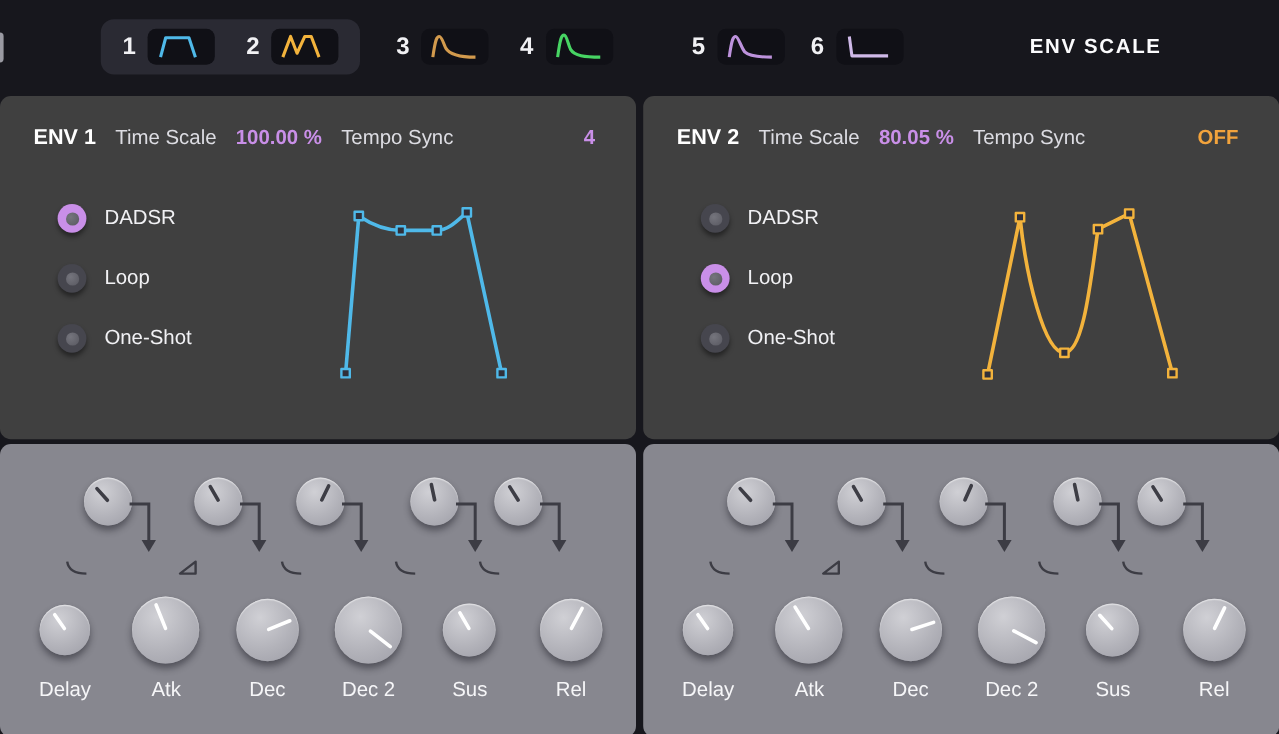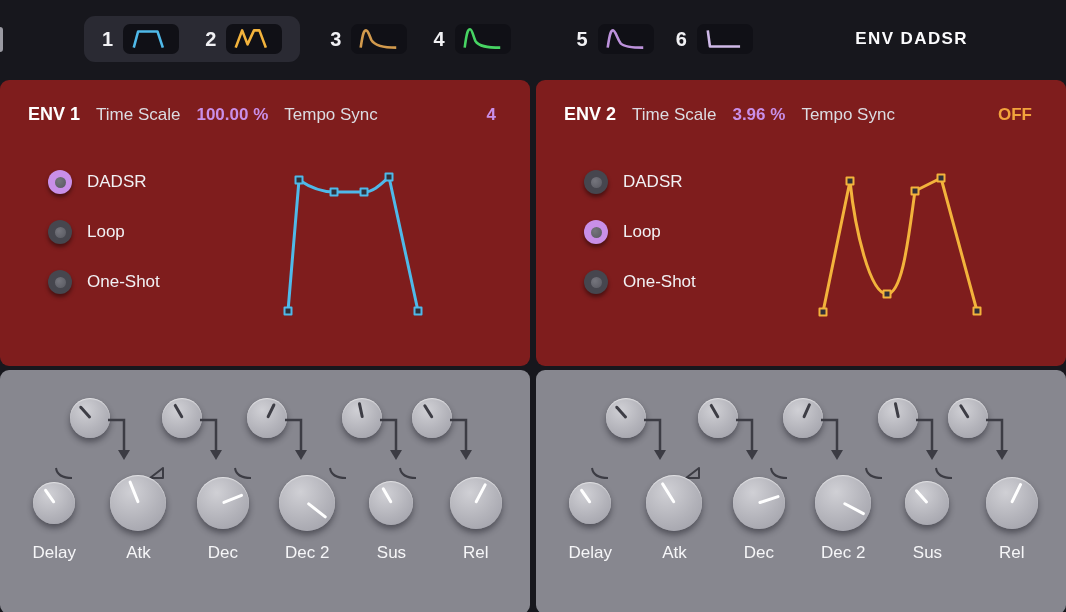--- a/index.html
+++ b/index.html
@@ -17,21 +17,21 @@
   .env-tab { display:flex; align-items:center; gap:10px; cursor:pointer; }
   .env-tab .num { font-size:20px; font-weight:700; color:#f1f1f4; }
   .thumb { width:56px; height:30px; background:#101016; border-radius:7px; display:flex; align-items:center; justify-content:center; }
   .tab3 { margin-left:30px; } .tab4 { margin-left:26px; }
   .tab5 { margin-left:66px; } .tab6 { margin-left:22px; }
   .env-scale { margin-left:auto; margin-right:98px; font-size:17px; font-weight:700; letter-spacing:1.4px; color:#fbfbfd; }
 
   
   .panels { display:flex; gap:6px; padding-top:2px; }
   .panel-col { width:530px; display:flex; flex-direction:column; }
-  .env-card { height:286px; background:#7f1d1d; border-radius:9px; position:relative; }
+  .env-card { height:286px; background:#404040; border-radius:9px; position:relative; }
   .knob-card { height:244px; background:#87878f; border-radius:9px; margin-top:4px; position:relative; }
 
   .panel-header { display:flex; align-items:baseline; gap:16px; padding:24px 34px 0 28px; }
   .panel-title { font-size:18px; font-weight:700; color:#ffffff; }
   .hdr-label { font-size:17px; font-weight:500; color:#dcdce2; cursor:default; }
   .hdr-value { font-size:17px; font-weight:700; cursor:ns-resize;text-align:center; }
   .hdr-value.last { margin-left:auto; }
 
   .env-body { display:flex; margin-top:32px; padding-left:28px;margin-left:20px; }
   .modes { width:176px; }
@@ -57,21 +57,21 @@
 
   .knob.small { width:40px; height:40px; position:absolute; top:28px; }
   .elbow { position:absolute; top:40px; }
   .glyph { position:absolute; top:96px; }
   .k1 { left:70px; }  .e1 { left:106px; } .g1 { left:54px; }
   .k2 { left:162px; } .e2 { left:198px; } .g2 { left:148px; }
   .k3 { left:247px; } .e3 { left:283px; } .g3 { left:233px; }
   .k4 { left:342px; } .e4 { left:378px; } .g4 { left:328px; }
   .k5 { left:412px; } .e5 { left:448px; } .g5 { left:398px; }
 
-  .bottom-row { position:absolute; left:0; right:0; top:102px; display:flex; padding:0 12px; }
+  .bottom-row { position:absolute; left:0; right:0; top:124px; display:flex; padding:0 12px; }
   .kcell { flex:1; display:flex; flex-direction:column; align-items:center; }
   .kwrap { height:62px; display:flex; align-items:center; justify-content:center; }
   .kb-delay { width:42px; height:42px; }
   .kb-atk   { width:56px; height:56px; }
   .kb-dec   { width:52px; height:52px; }
   .kb-dec2  { width:56px; height:56px; }
   .kb-sus   { width:44px; height:44px; }
   .kb-rel   { width:52px; height:52px; }
   .klabel { margin-top:9px; font-size:17px; font-weight:500; color:#f6f6f8; }
 </style>
@@ -138,21 +138,21 @@
     <span class="num">6</span>
     <span class="thumb">
       <svg width="54" height="28" viewBox="0 0 44 26">
         <g fill="none" stroke-width="2.4" stroke-linejoin="round" stroke="#cfb9e8">
           <path d="M6,5 L8,20 L36,20"></path>
         </g>
       </svg>
     </span>
   </div>
 
-  <div class="env-scale">ENV DADSR</div>
+  <div class="env-scale">ENV SCALE</div>
 </div>
 
 <div class="panels">
 
   <div class="panel-col">
     <div class="env-card">
       <div class="panel-header">
         <span class="panel-title">ENV 1</span>
         <span class="hdr-label">Time Scale</span>
         <span class="hdr-value" style="color: rgb(201, 143, 232);">100.00 %</span>
@@ -293,21 +293,21 @@
         </div>
       </div>
     </div>
   </div>
 
   <div class="panel-col">
     <div class="env-card">
       <div class="panel-header">
         <span class="panel-title">ENV 2</span>
         <span class="hdr-label">Time Scale</span>
-        <span class="hdr-value" style="color: rgb(201, 143, 232);">3.96 %</span>
+        <span class="hdr-value" style="color: rgb(201, 143, 232);">80.05 %</span>
         <span class="hdr-label">Tempo Sync</span>
         <span class="hdr-value last" style="color: rgb(242, 163, 60);">OFF</span>
       </div>
       <div class="env-body">
         <div class="modes">
           <div class="mode-row">
             <span class="radio"></span>
             <span class="mode-label">DADSR</span>
           </div>
           <div class="mode-row">

